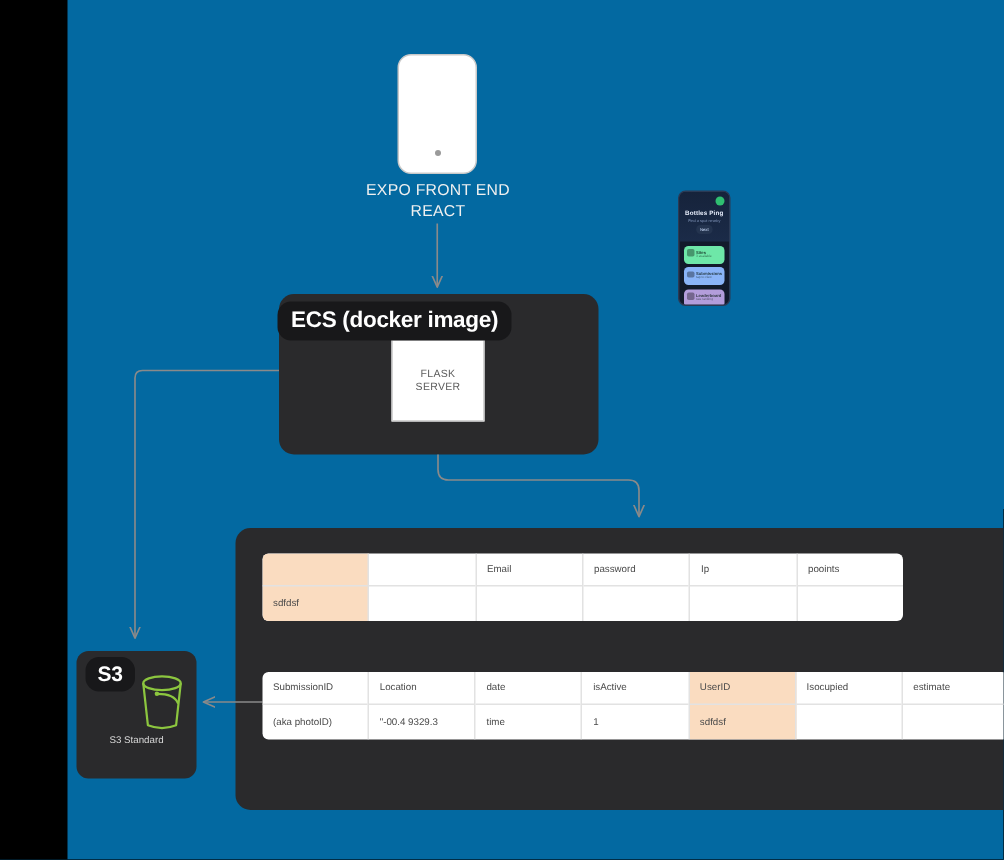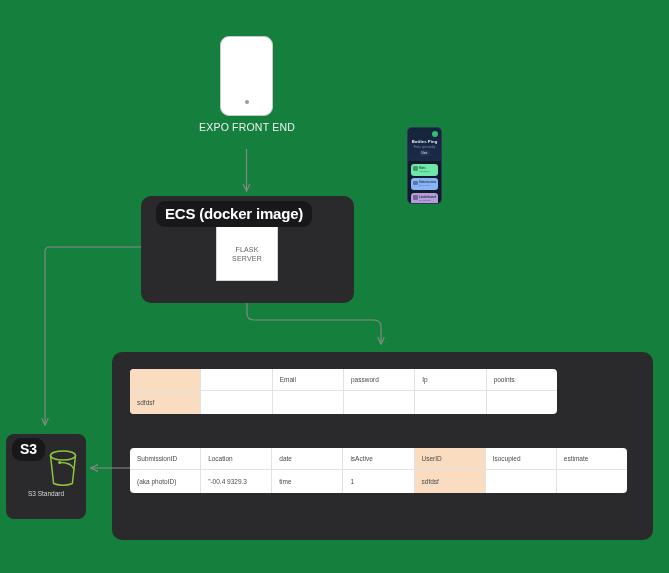--- a/index.html
+++ b/index.html
@@ -11,21 +11,22 @@
     width: 669px;
     height: 573px;
     position: relative;
     overflow: hidden;
     font-family: "Liberation Sans", sans-serif;
     -webkit-font-smoothing: antialiased;
   }
   #canvas {
     position: absolute;
     inset: 0;
-    background: #15803d;
+    background: #0369a1;
+    margin-left: 45px;
   }
 
   
   .pill {
     position: absolute;
     background: #18181a;
     color: #ffffff;
     border-radius: 9px;
     font-weight: 700;
     letter-spacing: -0.2px;
@@ -164,21 +165,21 @@
   #ecs-group {
     position: absolute;
     left: 141px;
     top: 196px;
     width: 213px;
     height: 107px;
     background: #2a2a2c;
     border-radius: 10px;
   }
   #ecs-label {
-    left: 156px;
+    left: 140px;
     top: 201px;
     padding: 4px 9px 5px 9px;
     font-size: 15px;
   }
   #flask-box {
     position: absolute;
     left: 216px;
     top: 226px;
     width: 62px;
     height: 55px;
@@ -328,20 +329,21 @@
     <path d="M247,303 L247,313 Q247,320 254,320 L374,320 Q381,320 381,327 L381,344" fill="none" stroke="#8a8a8a" stroke-width="1.1" marker-end="url(#ah)"></path>
 
     <path d="M130,468 L91,468" fill="none" stroke="#8a8a8a" stroke-width="1.1" marker-end="url(#ah)"></path>
   </svg>
 
   <div id="phone-mockup">
     <div id="phone-home-dot"></div>
   </div>
   <div id="expo-label">
     <div>EXPO FRONT END</div>
+    <div>REACT</div>
   </div>
 
   <div id="app-preview">
     <div id="app-preview-top">
       <div id="app-avatar"></div>
       <div id="app-title">Bottles Ping</div>
       <div id="app-subtitle">Find a spot nearby</div>
       <div id="app-badge">Next</div>
     </div>
     <div class="app-card" style="background:#6ee7a8">

